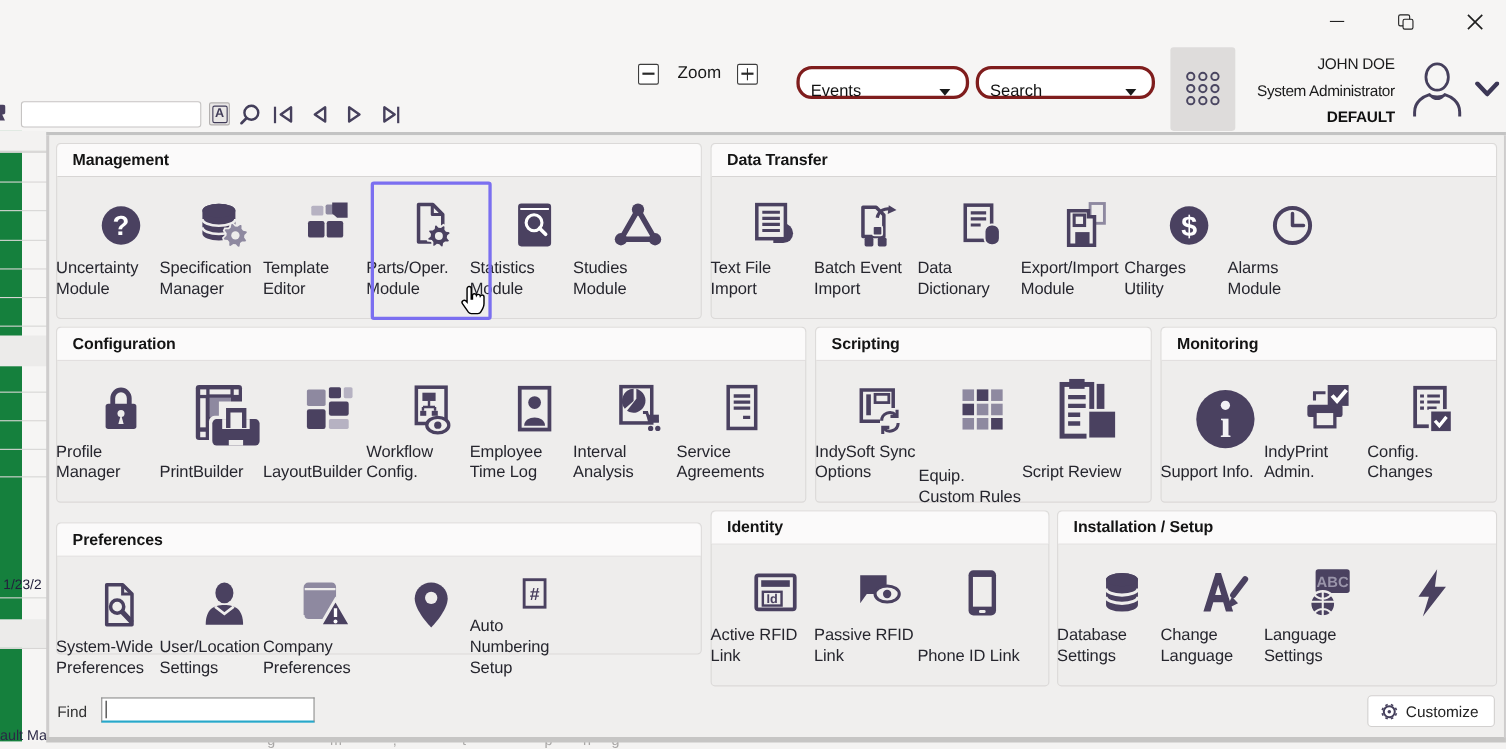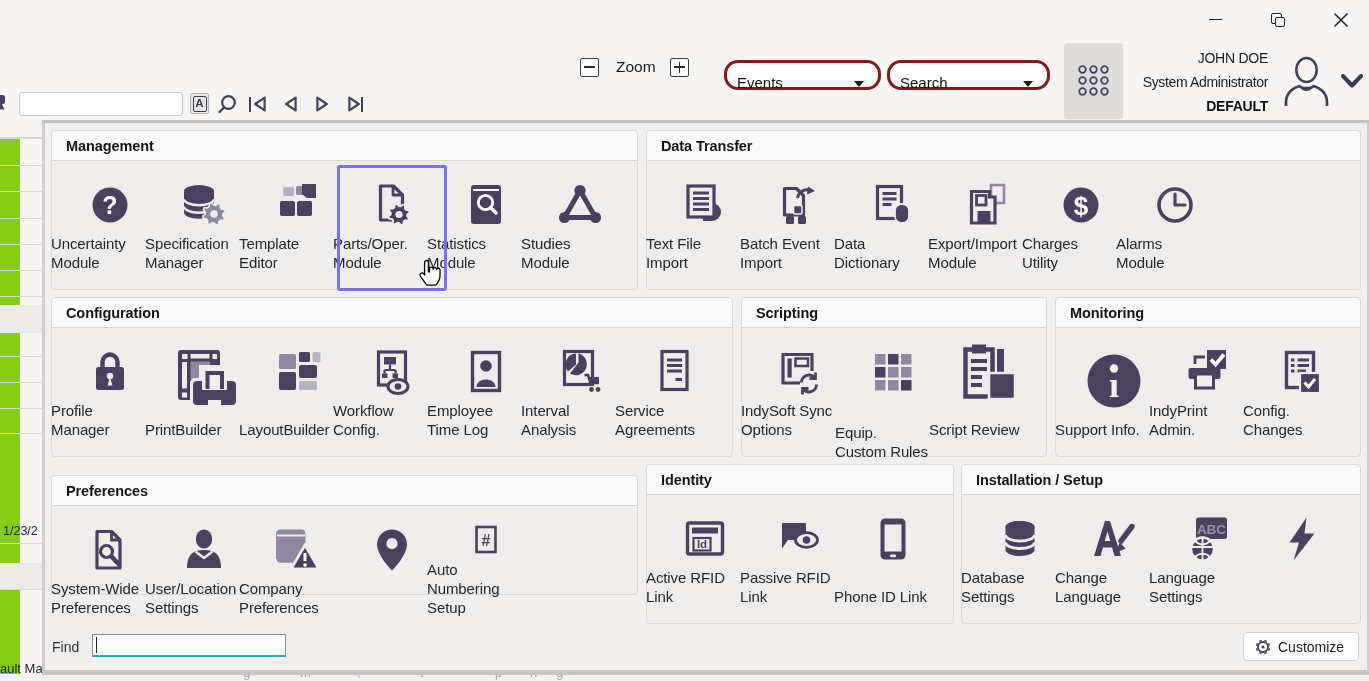--- a/index.html
+++ b/index.html
@@ -15,21 +15,21 @@
 .combo { position:absolute; background:#fff; border:3px solid #7f1d1d; border-radius:14px;
   height:30px; }
 .combo .t { position:absolute; left:10px; top:11px; font-size:15px; color:#111; }
 .combo .ar { position:absolute; right:14px; top:18px; width:0; height:0;
   border-left:5.5px solid transparent; border-right:5.5px solid transparent;
   border-top:6px solid #1a1a1a; }
 .zbox { position:absolute; width:19px; height:19px; background:#fff; border:1.8px solid #3d3d3d;
   border-radius:2px; color:#2b2b2b; }
 </style></head><body>
 
-<div class="abs" style="left:0;top:119px;width:20px;height:562px;background:#84cc16;">
+<div class="abs" style="left:0;top:119px;width:20px;height:562px;background:#15803d;">
 <div class="abs" style="left:0;top:0;width:44px;height:19px;background:#f3f2f1;border-bottom:1px solid #d5d3d2;"></div>
 <div class="abs" style="left:0;top:19px;width:44px;height:1px;background:#d8d6d5;"></div>
 <div class="abs" style="left:0;top:46px;width:44px;height:1px;background:#d8d6d5;"></div>
 <div class="abs" style="left:0;top:72px;width:44px;height:1px;background:#d8d6d5;"></div>
 <div class="abs" style="left:0;top:99px;width:44px;height:1px;background:#d8d6d5;"></div>
 <div class="abs" style="left:0;top:125px;width:44px;height:1px;background:#d8d6d5;"></div>
 <div class="abs" style="left:0;top:151px;width:44px;height:1px;background:#d8d6d5;"></div>
 <div class="abs" style="left:0;top:177px;width:44px;height:1px;background:#d8d6d5;"></div>
 <div class="abs" style="left:0;top:186px;width:44px;height:28px;background:#ecebea;"></div>
 <div class="abs" style="left:0;top:237px;width:44px;height:1px;background:#d8d6d5;"></div>

